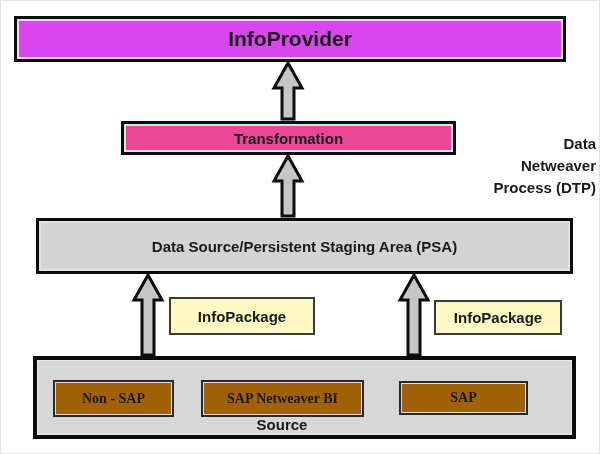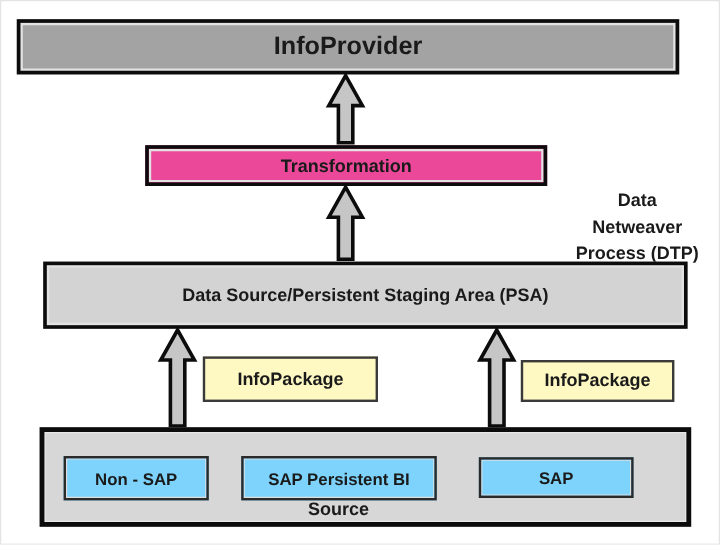--- a/index.html
+++ b/index.html
@@ -8,50 +8,51 @@
     border:1px solid #e3e3e3;box-sizing:border-box;overflow:hidden;
     font-family:"Liberation Sans","DejaVu Sans",sans-serif;
     color:#1a1a1a;
   }
   .box{
     position:absolute;box-sizing:border-box;
     display:flex;align-items:center;justify-content:center;
     font-weight:bold;text-align:center;
   }
   .gray-box{
-    background:#a3a3a3;border:3px solid #0c0c0c;
+    background:#d946ef;border:3px solid #0c0c0c;
     box-shadow:inset 0 0 0 2px #e2e2e2;
   }
   .info-provider{left:13px;top:15px;width:552px;height:46px;font-size:21px;}
   .transformation{left:120px;top:120px;width:335px;height:34px;font-size:15px;background:#ec4899;}
   .psa{left:35px;top:217px;width:537px;height:56px;font-size:15px;background:#d3d3d3;justify-content:center;}
   .info-package{
     background:#fef9c3;border:2px solid #3a3a3a;font-size:15px;
   }
   .info-package.left{left:168px;top:296px;width:146px;height:38px;}
   .info-package.right{left:433px;top:299px;width:128px;height:35px;}
   .source-box{
     left:32px;top:355px;width:543px;height:83px;
     background:#d7d7d7;border:4px solid #0c0c0c;
     box-shadow:inset 0 0 0 1px #e8e8e8;
   }
   .source-item{
-    background:#7dd3fc;border:2px solid #2a2a2a;font-size:14px;
+    background:#a16207;border:2px solid #2a2a2a;font-size:14px;
     box-shadow:inset 0 0 0 1px #dedede;
+    font-family:Liberation Serif, serif;
   }
   .source-item.nonsap{left:52px;top:379px;width:121px;height:37px;}
   .source-item.netweaver{left:200px;top:379px;width:163px;height:37px;}
   .source-item.sap{left:398px;top:380px;width:129px;height:34px;}
   .source-label{
     position:absolute;left:281px;top:415px;transform:translateX(-50%);
     font-weight:bold;font-size:15px;white-space:nowrap;
   }
   .dtp-label{
-    position:absolute;left:465px;top:156px;width:130px;
-    font-weight:bold;font-size:15px;line-height:22px;text-align:center;
+    position:absolute;left:465px;top:132px;width:130px;
+    font-weight:bold;font-size:15px;line-height:22px;text-align:right;
   }
   .arrow{position:absolute;}
 </style>
 </head>
 <body>
 
 <div class="stage">
 
   <div class="box gray-box info-provider">
     <span>InfoProvider</span>
@@ -95,21 +96,21 @@
     <span>InfoPackage</span>
   </div>
 
   <div class="box source-box"></div>
 
   <div class="box source-item nonsap">
     <span>Non - SAP</span>
   </div>
 
   <div class="box source-item netweaver">
-    <span>SAP Persistent BI</span>
+    <span>SAP Netweaver BI</span>
   </div>
 
   <div class="box source-item sap">
     <span>SAP</span>
   </div>
 
   <div class="source-label">Source</div>
 
 </div>
 

